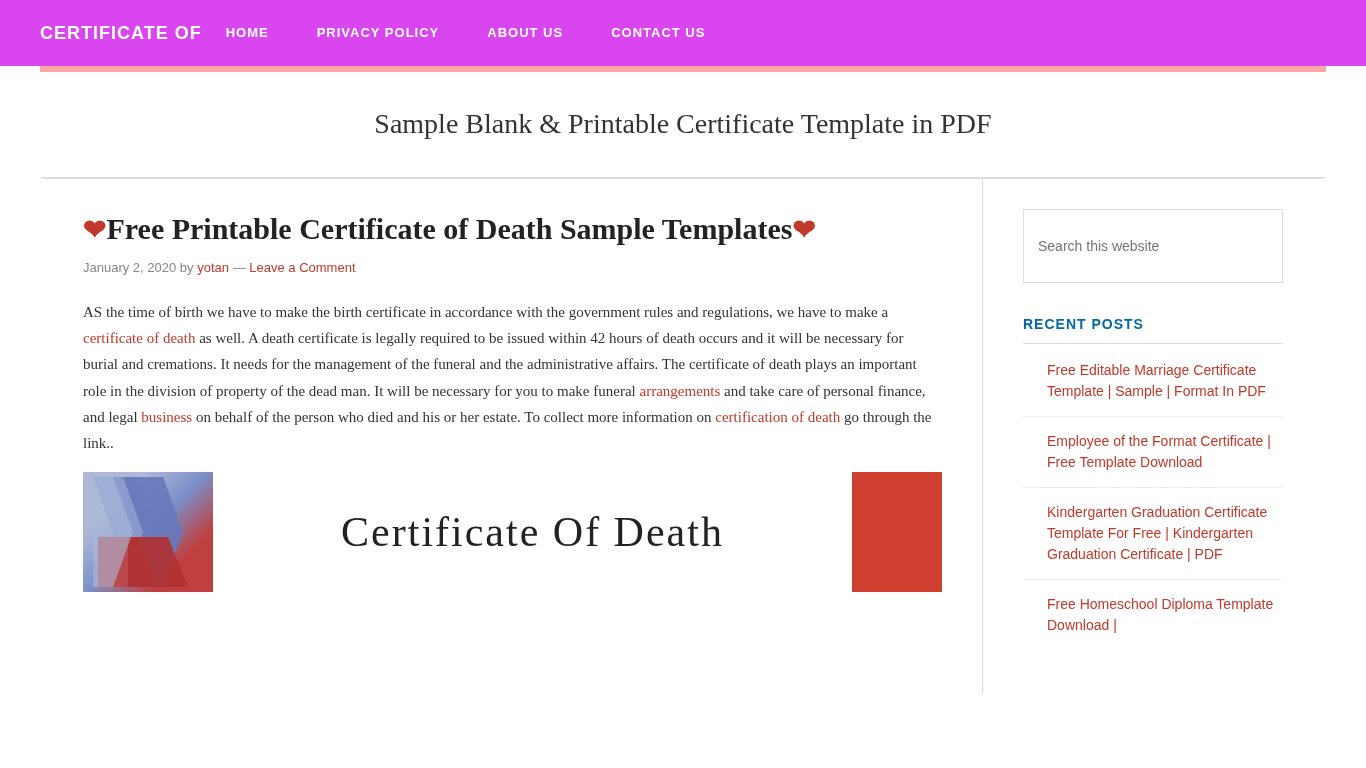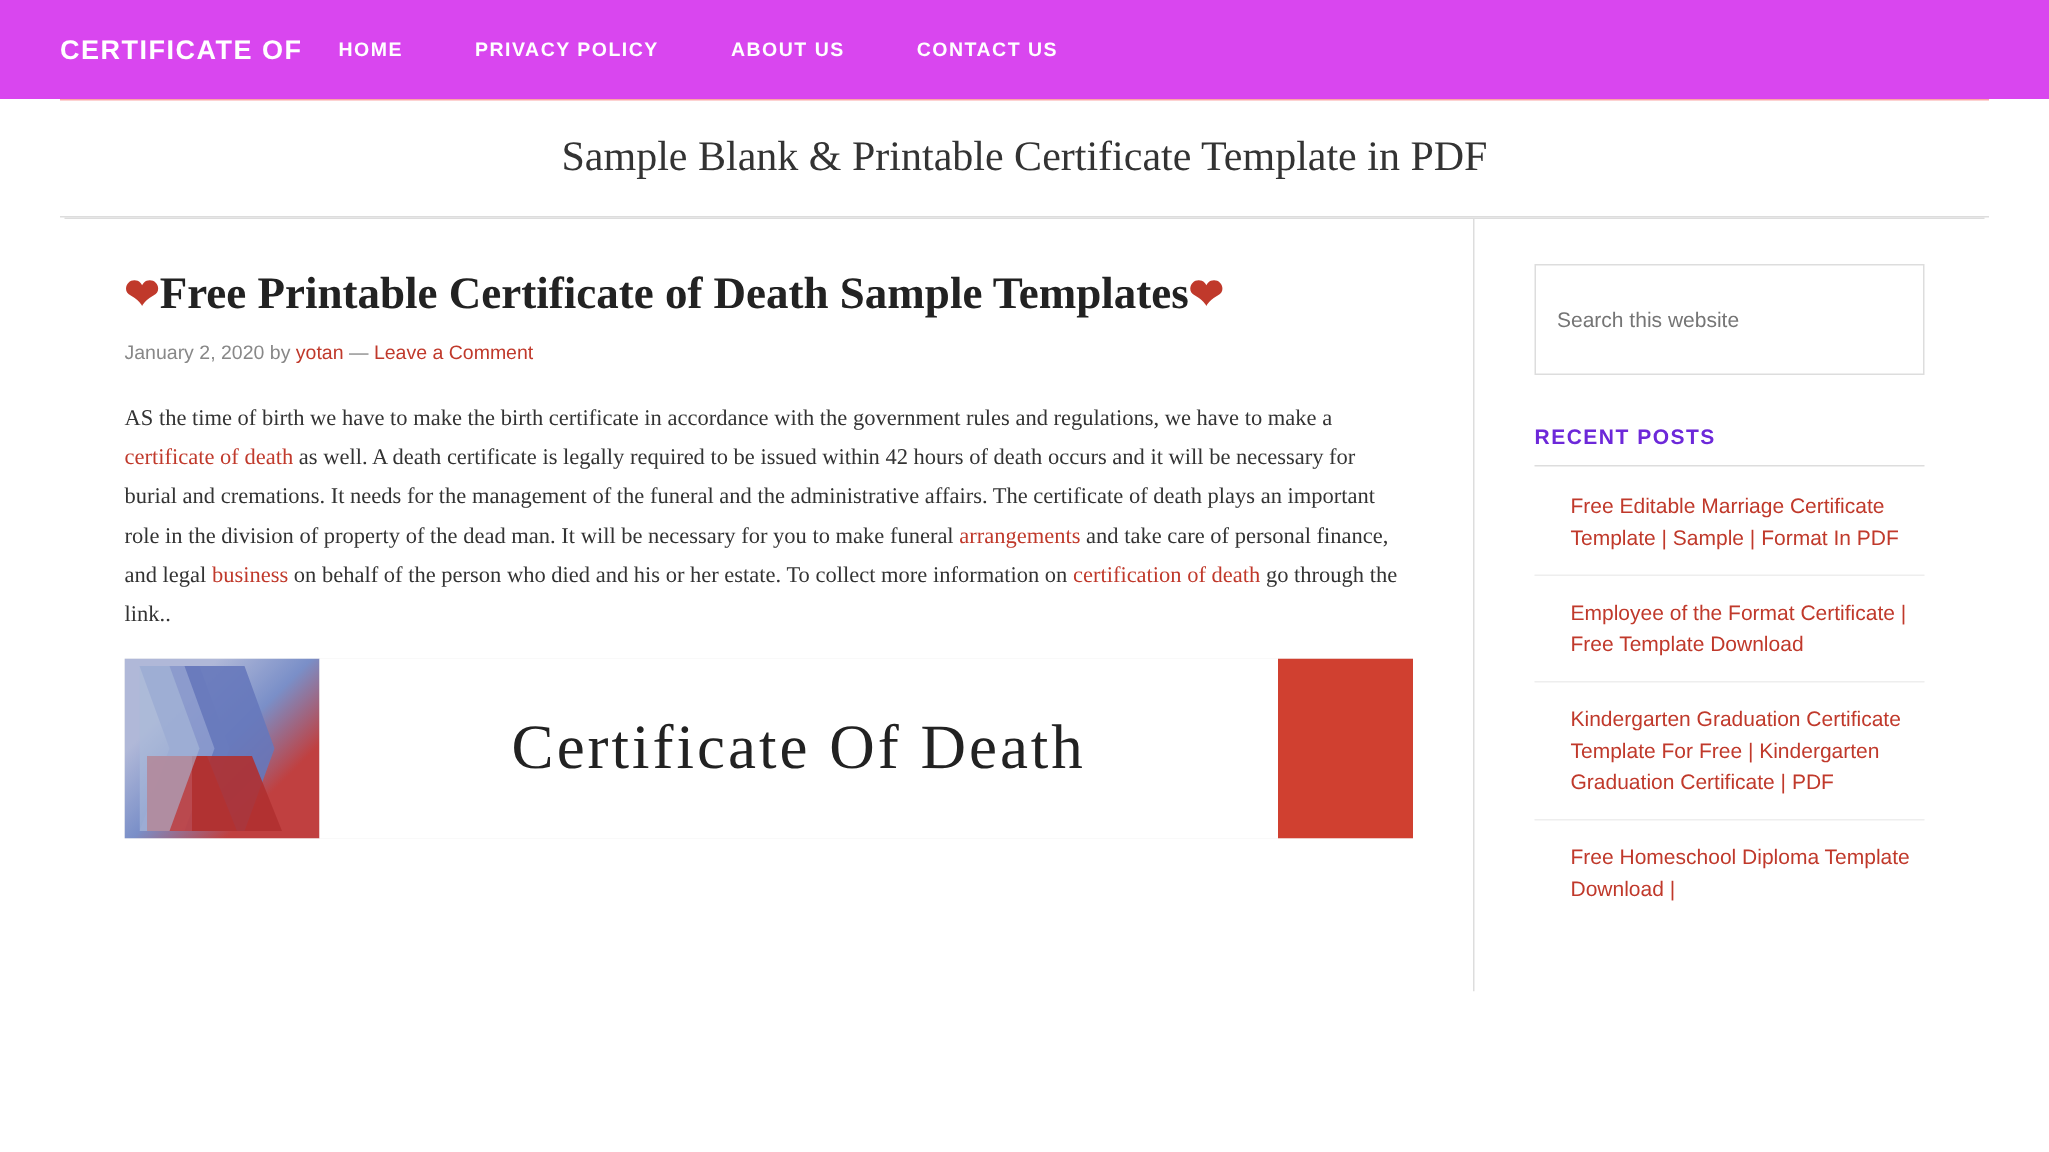--- a/index.html
+++ b/index.html
@@ -35,24 +35,24 @@
       text-decoration: none;
       padding: 0 24px;
       height: 48px;
       display: flex;
       align-items: center;
       cursor: pointer;
     }
 
     
     #page-subtitle-bar {
-      border-top: 1px solid #fca5a5;
+      border-top: 6px solid #fca5a5;
       border-bottom: 1px solid #ddd;
       text-align: center;
-      padding: 16px 20px;
+      padding: 30px 20px;
       margin: 0 40px;
     }
     #page-subtitle-bar h2 {
       font-size: 28px;
       font-weight: 400;
       color: #333;
     }
 
     
     #content-wrapper {
@@ -182,21 +182,21 @@
       color: #aaa;
       outline: none;
     }
 
     #recent-posts-heading {
       font-family: Arial, sans-serif;
       font-size: 14px;
       font-weight: 700;
       letter-spacing: 1px;
       text-transform: uppercase;
-      color: #6d28d9;
+      color: #0369a1;
       margin-bottom: 16px;
       padding-bottom: 8px;
       border-bottom: 1px solid #ddd;
     }
 
     .recent-post-item {
       margin-bottom: 14px;
       padding-bottom: 14px;
       border-bottom: 1px solid #eee;
     }

